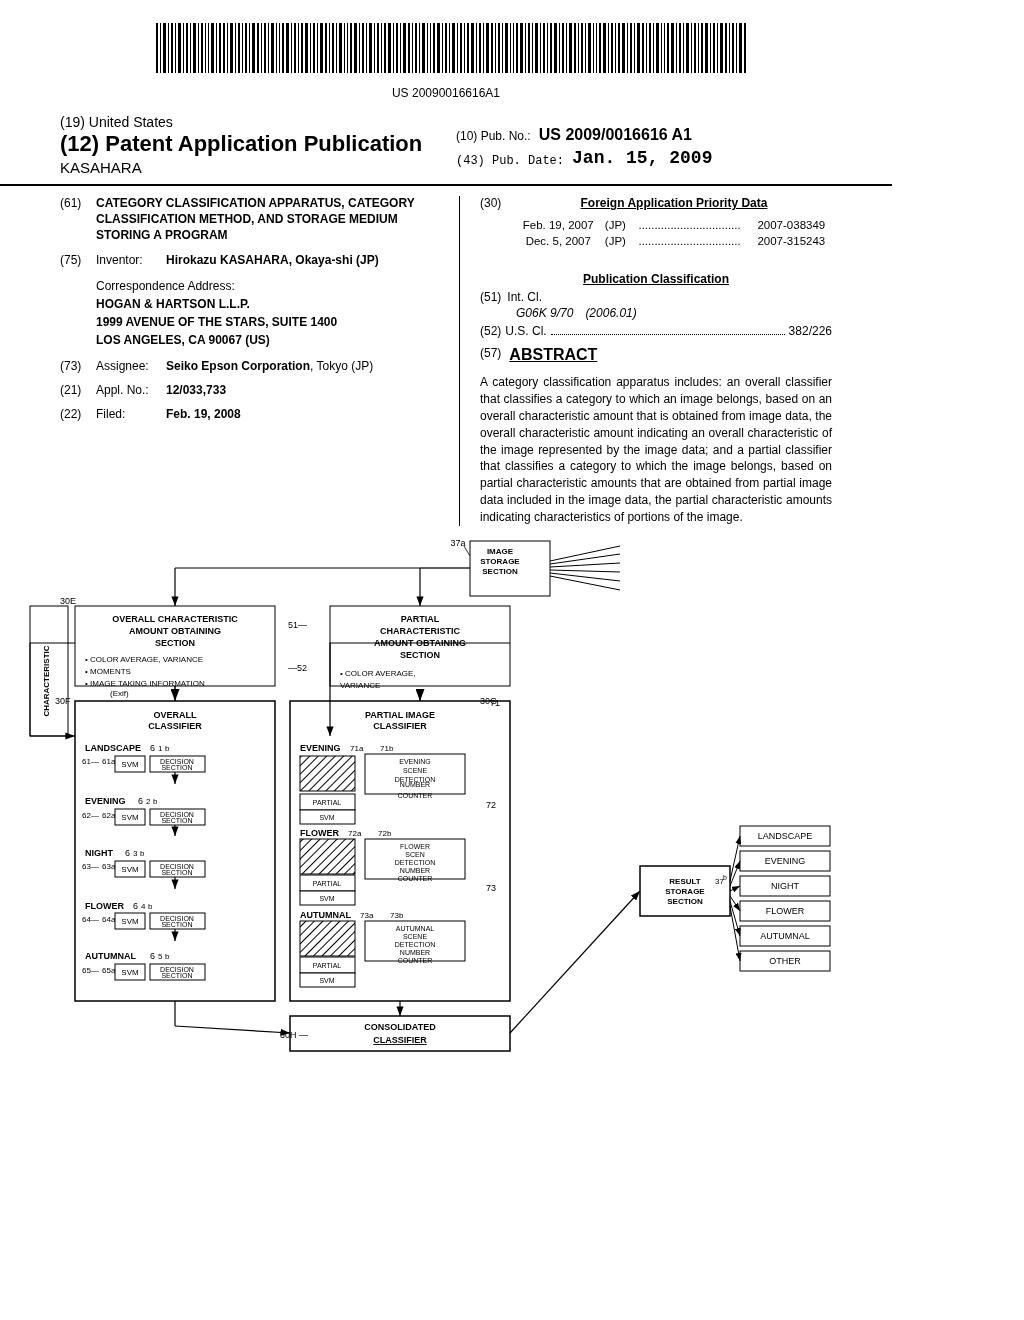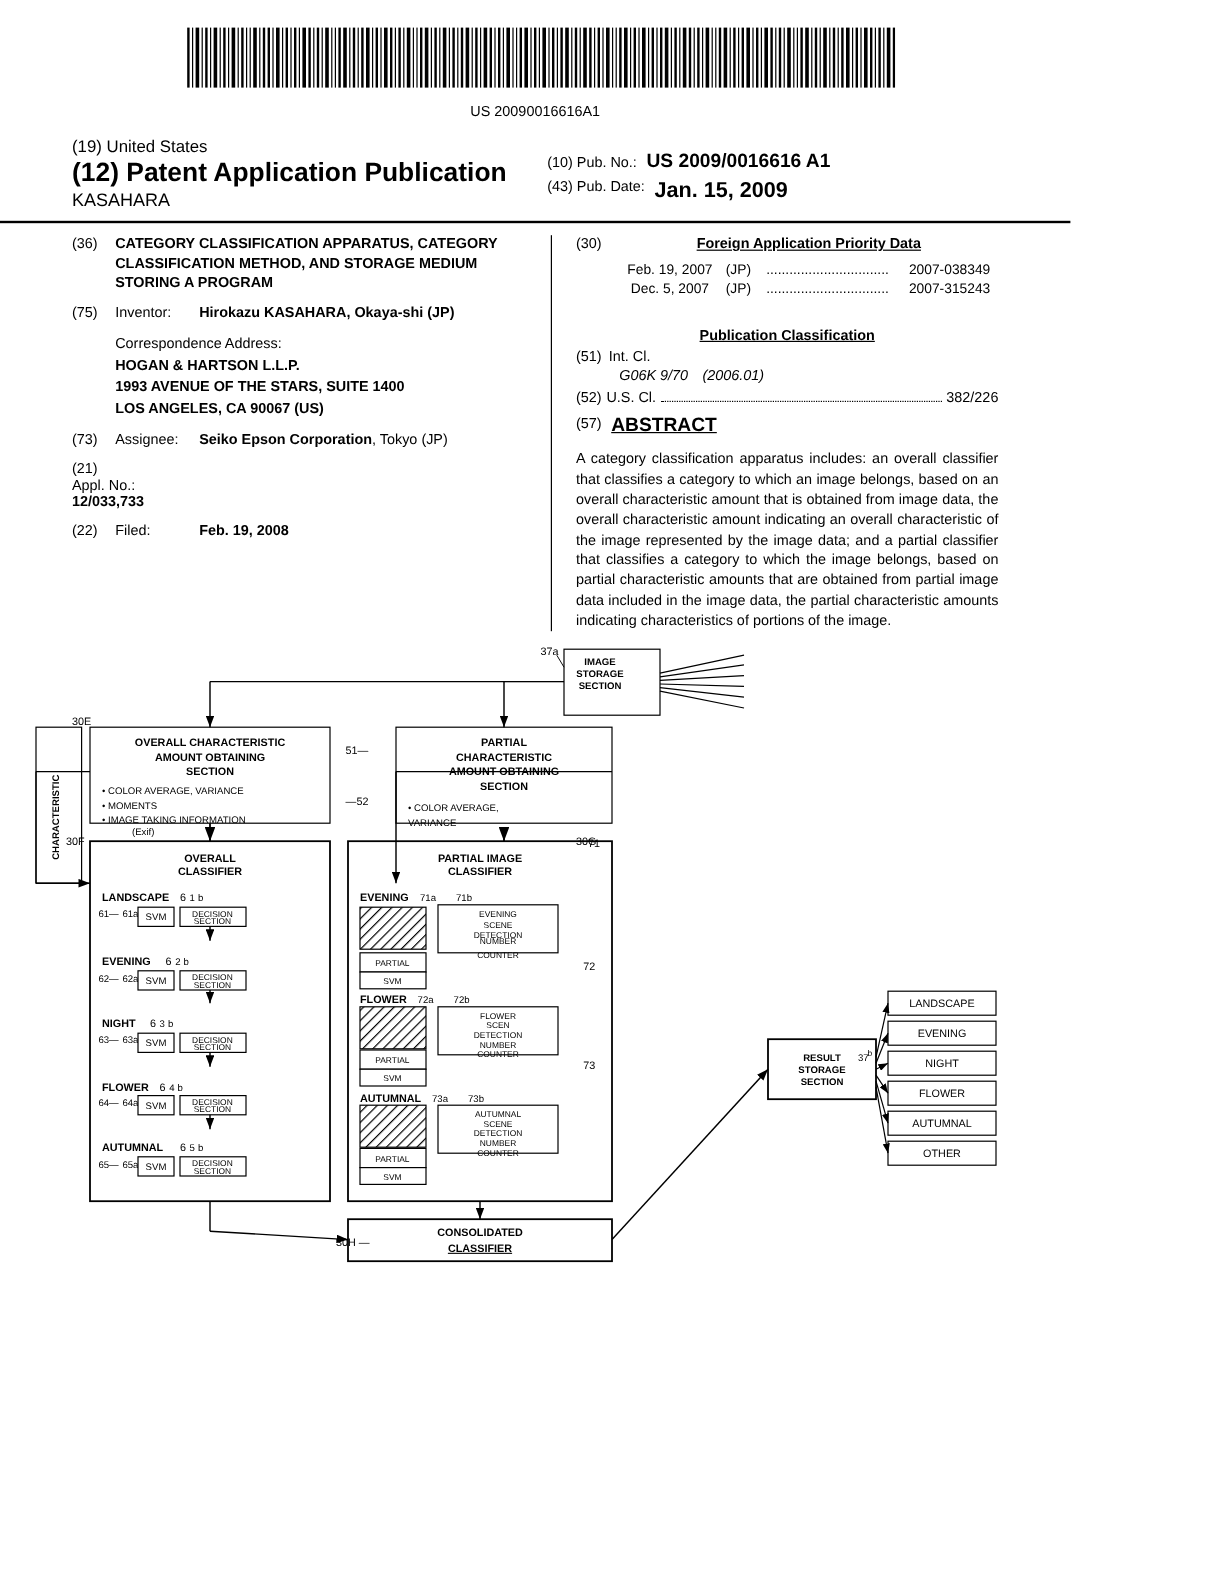--- a/index.html
+++ b/index.html
@@ -66,24 +66,24 @@
     }
     .pub-no-label {
       font-size: 12px;
     }
     .pub-no-value {
       font-size: 16px;
       font-weight: bold;
     }
     .pub-date-line {
       display: flex;
-      align-items: flex-start;
+      align-items: flex-end;
       gap: 8px;
       font-size: 13px;
-      font-family: Liberation Sans, sans-serif;
+      font-family: Liberation Mono, monospace;
       margin-top: 4px;
     }
     .pub-date-label {
       font-size: 12px;
     }
     .pub-date-value {
       font-size: 18px;
       font-weight: bold;
     }
 
@@ -395,46 +395,46 @@
         <span class="pub-date-value">Jan. 15, 2009</span>
       </div>
     </div>
   </div>
 
   <div class="main-content">
 
     <div class="left-col">
 
       <div class="field-row">
-        <span class="field-num">(36)</span>
+        <span class="field-num">(61)</span>
         <div class="title-text">
           <span>CATEGORY CLASSIFICATION APPARATUS, CATEGORY CLASSIFICATION METHOD, AND STORAGE MEDIUM STORING A PROGRAM</span>
         </div>
       </div>
 
       <div class="field-row">
         <span class="field-num">(75)</span>
         <span class="field-label">Inventor:</span>
         <span class="field-value field-value-bold">Hirokazu KASAHARA, Okaya-shi (JP)</span>
       </div>
 
       <div class="corr-address">
         <div class="corr-address-label">Correspondence Address:</div>
         <div class="corr-address-bold">HOGAN &amp; HARTSON L.L.P.</div>
-        <div class="corr-address-bold">1993 AVENUE OF THE STARS, SUITE 1400</div>
+        <div class="corr-address-bold">1999 AVENUE OF THE STARS, SUITE 1400</div>
         <div class="corr-address-bold">LOS ANGELES, CA 90067 (US)</div>
       </div>
 
       <div class="field-row">
         <span class="field-num">(73)</span>
         <span class="field-label">Assignee:</span>
         <span class="field-value"><span style="font-weight:bold;">Seiko Epson Corporation</span><span>, Tokyo (JP)</span></span>
       </div>
 
-      <div class="field-row" style="margin-top:6px;flex-direction:column;">
+      <div class="field-row" style="margin-top:6px;">
         <span class="field-num">(21)</span>
         <span class="field-label">Appl. No.:</span>
         <span class="field-value field-value-bold">12/033,733</span>
       </div>
 
       <div class="field-row">
         <span class="field-num">(22)</span>
         <span class="field-label">Filed:</span>
         <span class="field-value field-value-bold">Feb. 19, 2008</span>
       </div>

